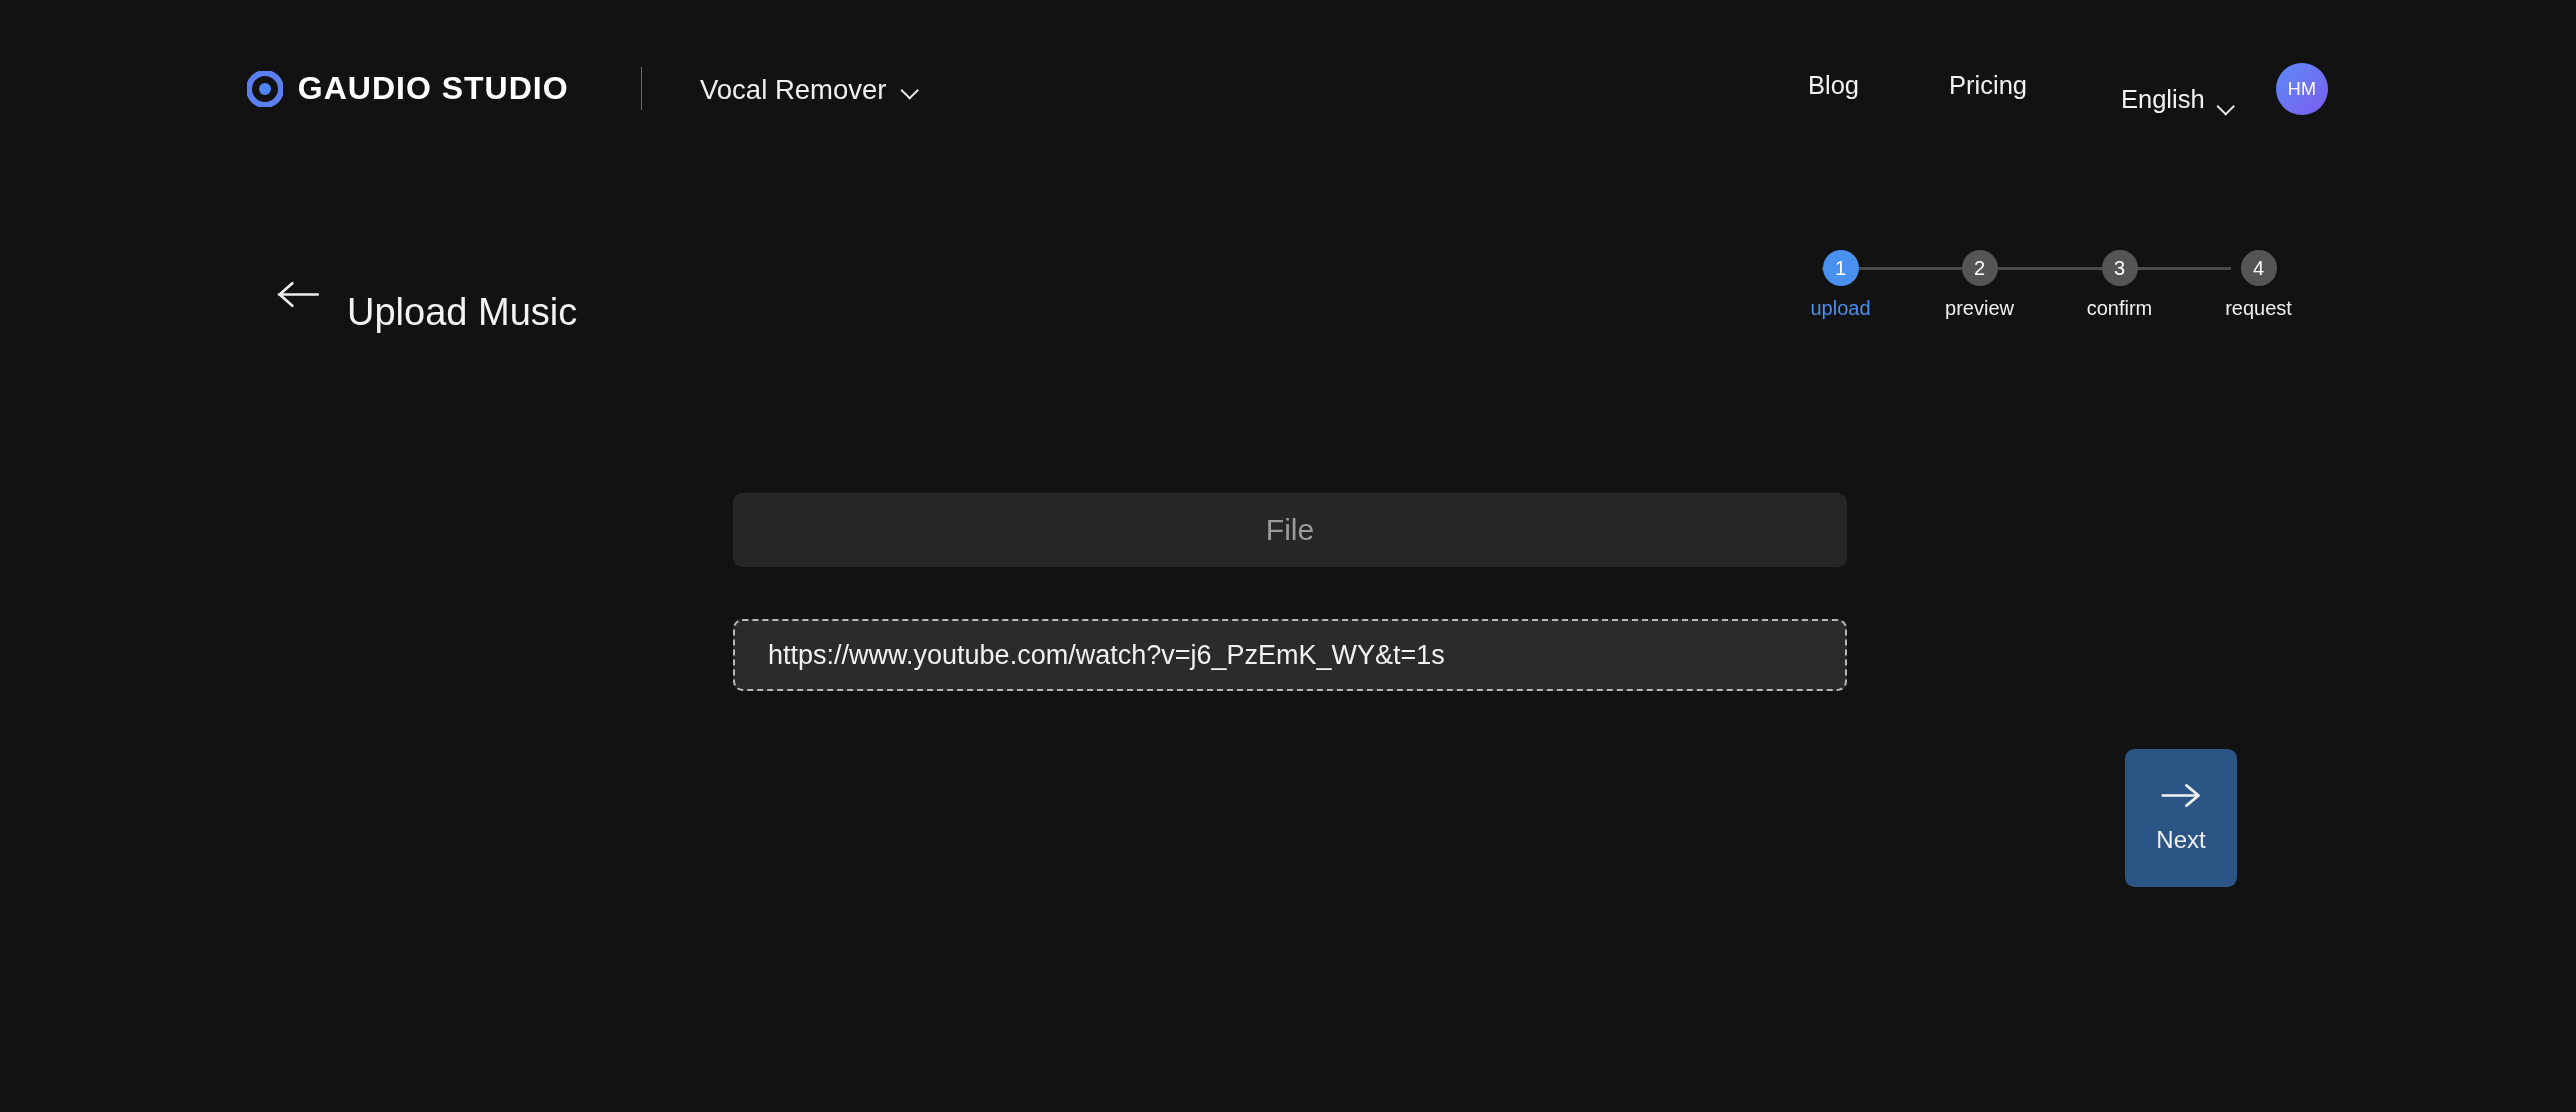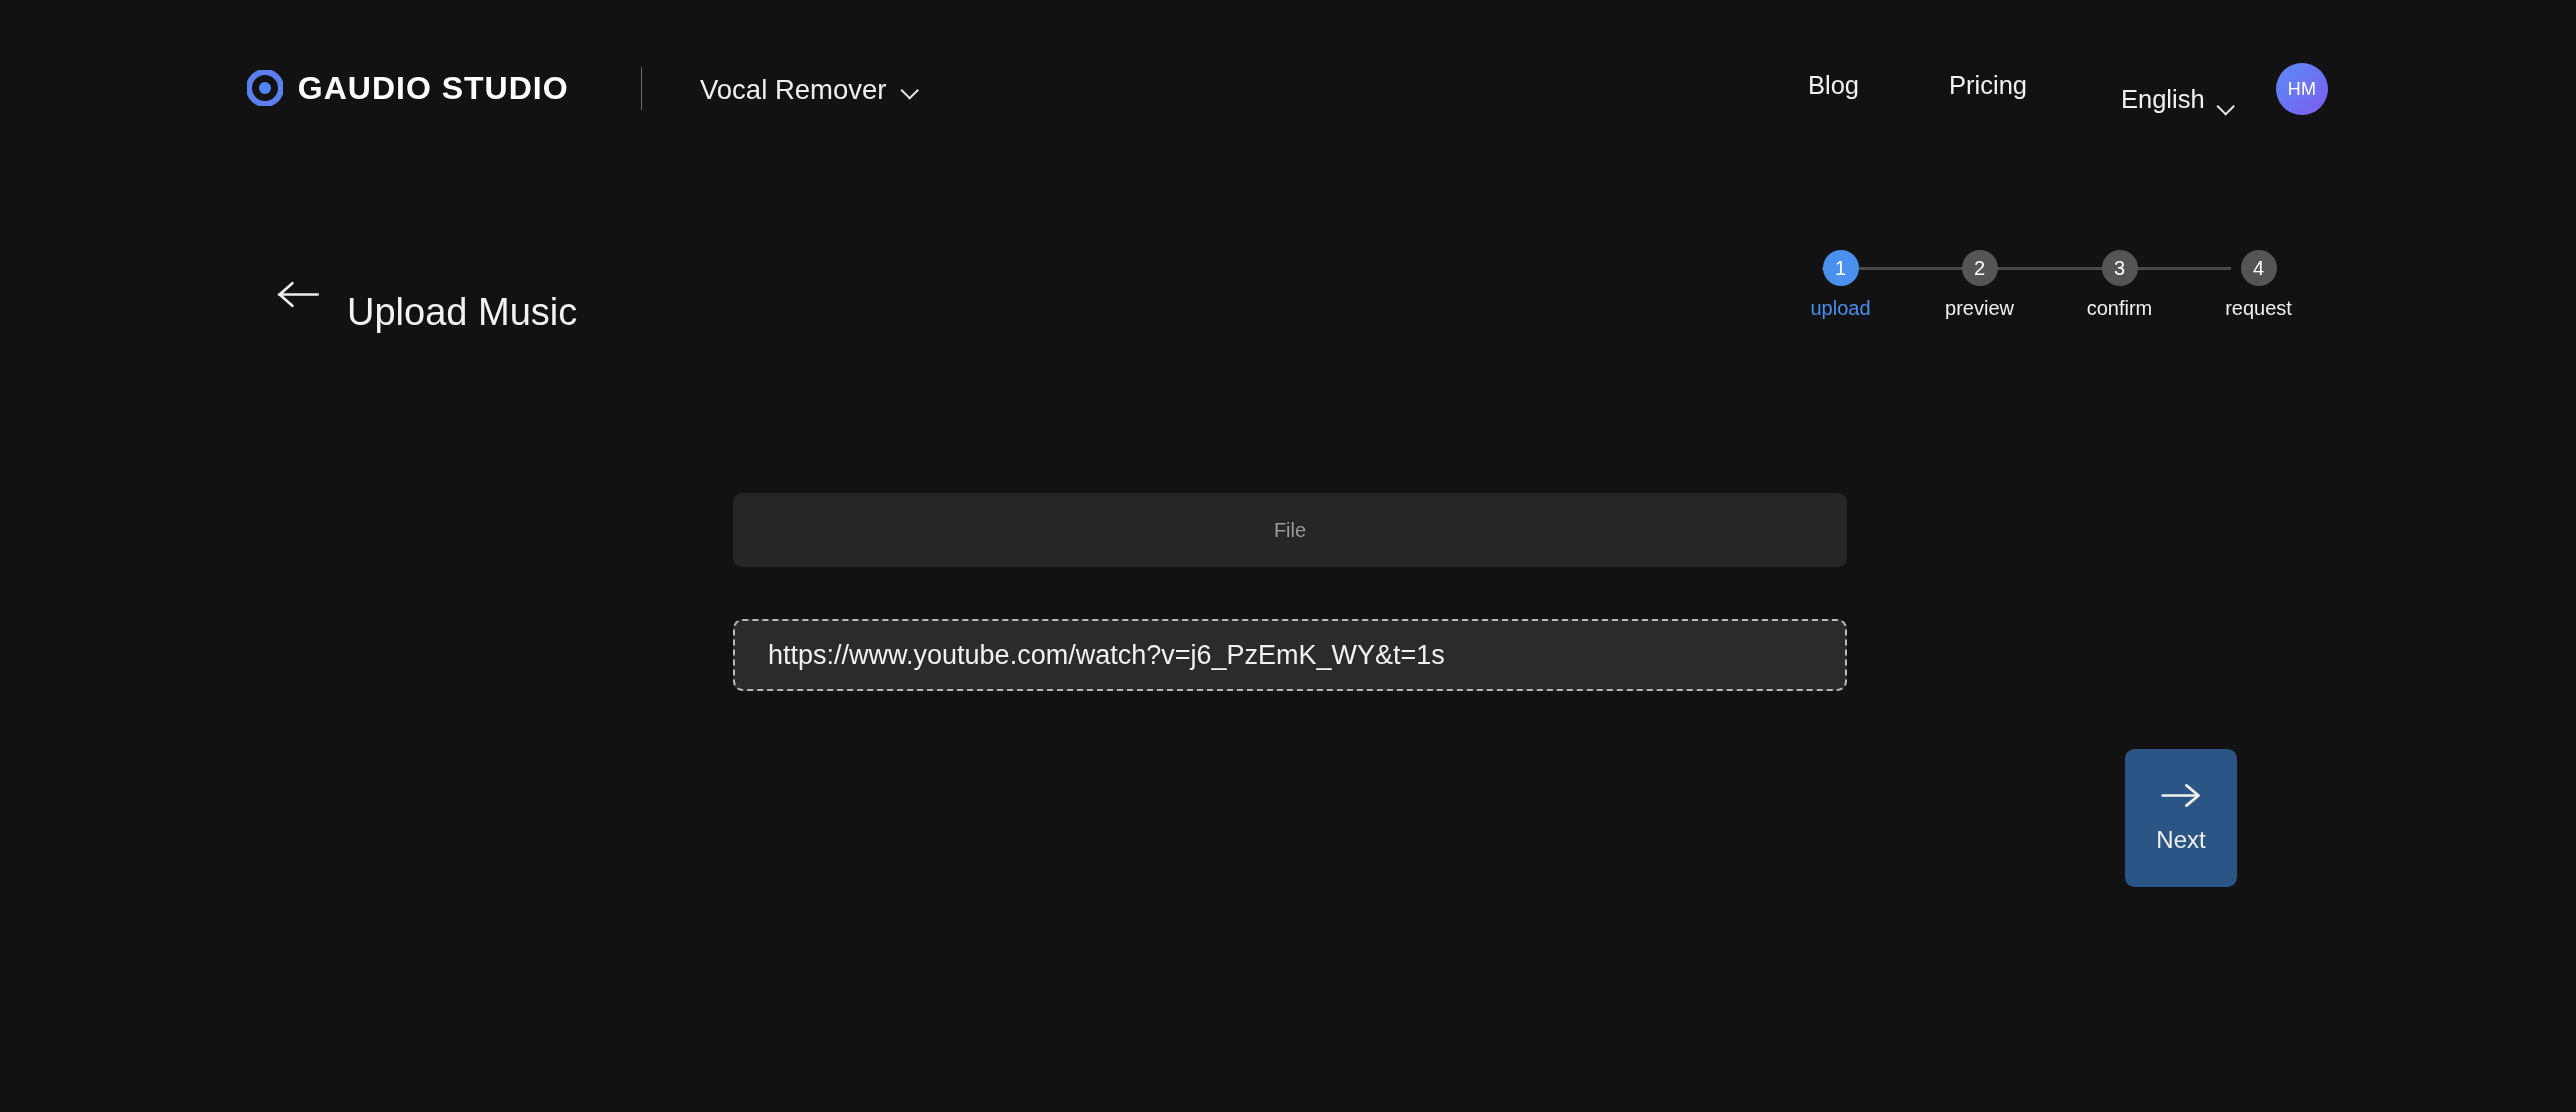--- a/index.html
+++ b/index.html
@@ -21,21 +21,21 @@
     height: 138px;
     display: flex;
     align-items: center;
   }
 
   .brand {
     position: absolute;
     left: 247px;
     top: 70px;
     display: flex;
-    align-items: flex-start;
+    align-items: flex-end;
     gap: 14.8px;
     cursor: pointer;
   }
 
   .brand-mark {
     width: 36px; height: 36px;
     position: relative;
     display: block;
   }
 
@@ -210,21 +210,21 @@
     height: 74px;
     border-radius: 9.4px;
     overflow: hidden;
     background: #262626;
   }
   .tab {
     flex: 1;
     display: flex;
     align-items: center;
     justify-content: center;
-    font-size: 20px;
+    font-size: 30px;
     color: #9a9a9a;
     background: #262626;
     cursor: pointer;
     border-radius: 9.4px;
   }
   .tab.active {
     background: #ffffff;
     color: #4a90ee;
   }
 

